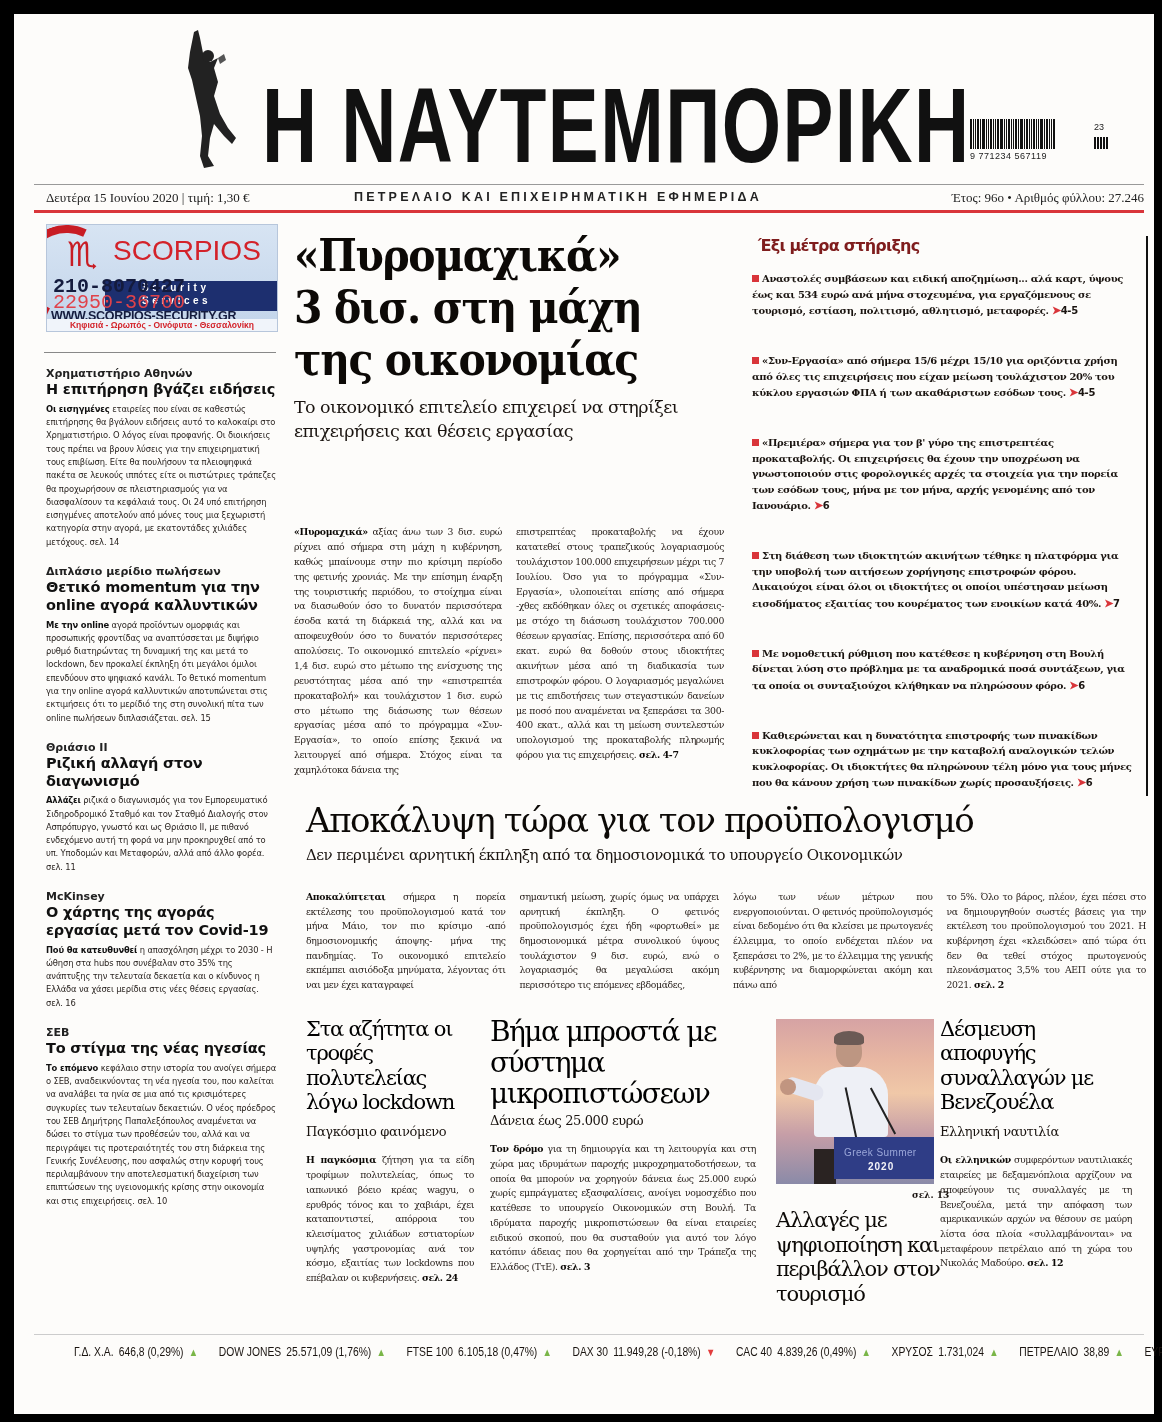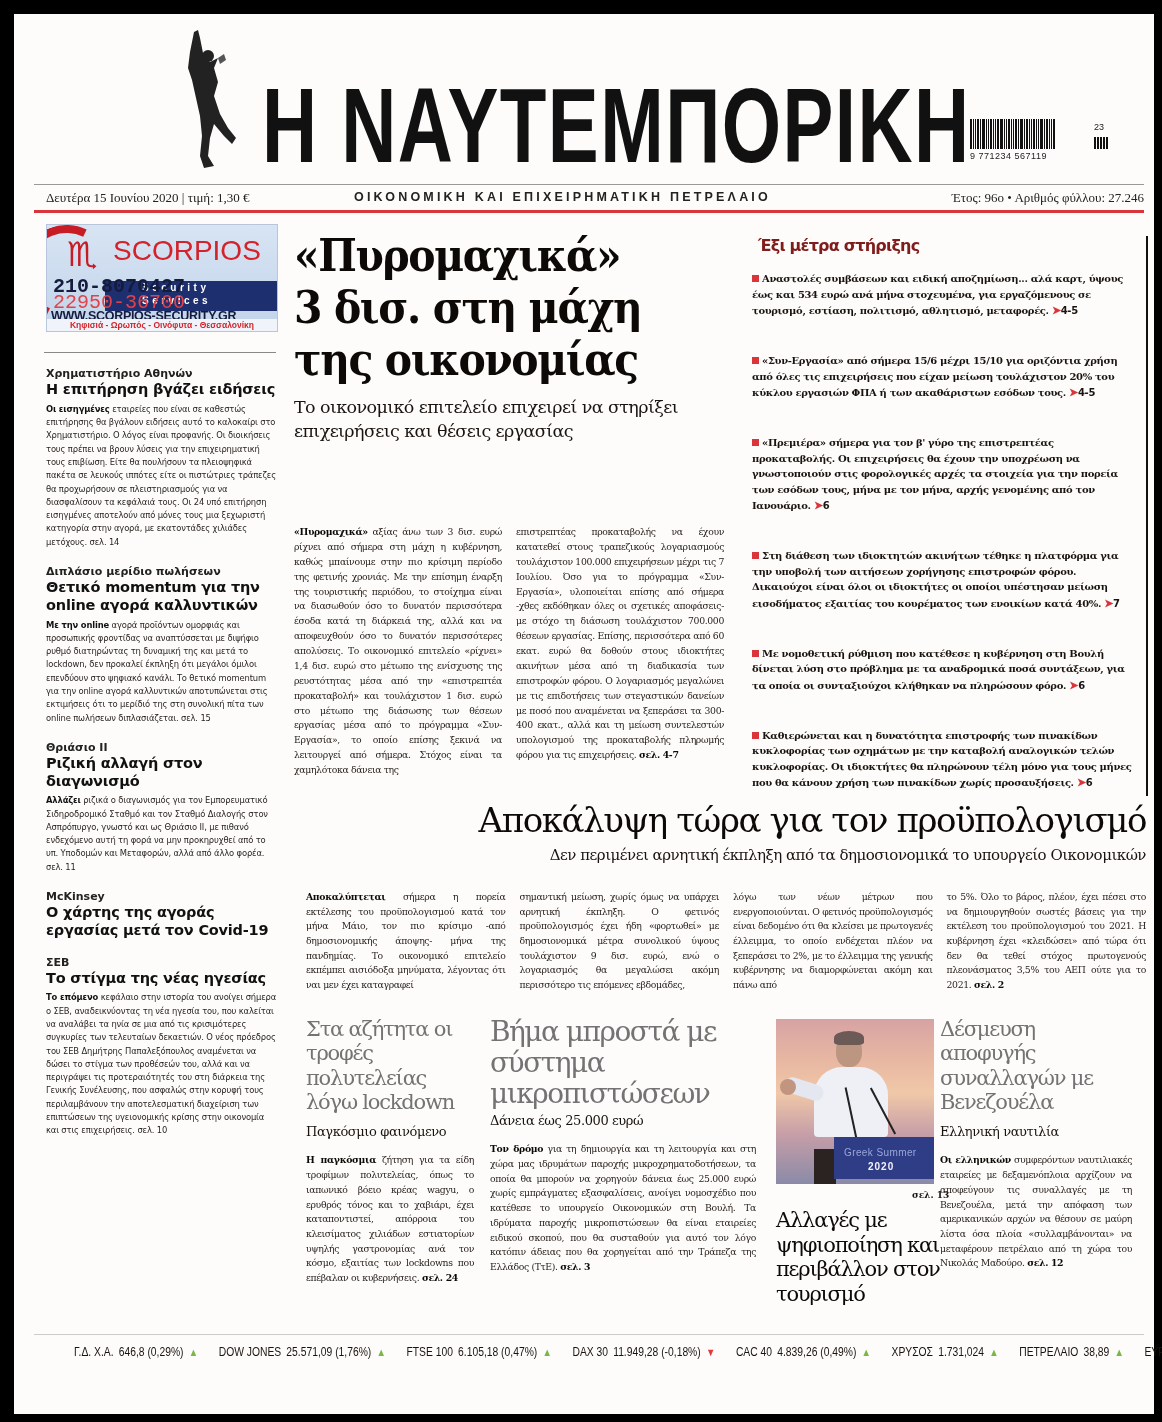--- a/index.html
+++ b/index.html
@@ -56,29 +56,29 @@
   .measures { position: absolute; left: 730px; top: 222px; width: 400px; height: 548px; }
   .measures-title { font-family: "DejaVu Sans", sans-serif; font-weight: 700; font-size: 16px; color: #7f1d1d; letter-spacing: -0.8px; margin-left: 14px; }
   .measure { margin: 16px 0 0 8px; width: 380px; font-family: "DejaVu Serif", serif; font-size: 10px; line-height: 1.55; color: #1a1410; font-weight: 700; letter-spacing: -0.35px; }
   .measure .sq { display: inline-block; width: 7px; height: 7px; background: #d9353a; margin-right: 3px; vertical-align: 0px; }
   .measure .arrow { color: #d9353a; font-size: 11px; }
   .measure .pg { font-family: "DejaVu Sans", sans-serif; font-weight: 700; }
   .measure + .measure { margin-top: 34px; }
   .measures-edge { position: absolute; right: -4px; top: 0; width: 2px; height: 560px; background: #111; }
 
   
-  .budget { position: absolute; left: 292px; top: 787px; width: 840px; text-align: right; }
+  .budget { position: absolute; left: 292px; top: 787px; width: 840px; }
   .budget-h1 { font-family: "DejaVu Serif", serif; font-size: 34px; color: #0c0906; letter-spacing: -1.4px; line-height: 1.15; }
   .budget-deck { font-family: "DejaVu Serif", serif; font-size: 15px; color: #1a1410; margin-top: 6px; letter-spacing: -0.5px; }
   .budget-body { position: absolute; left: 292px; top: 876px; width: 840px; display: flex; gap: 14px; }
   .budget-body .col { font-size: 9.3px; line-height: 1.58; }
 
   
   .s-small { position: absolute; top: 1003px; }
-  .s-head { font-family: "DejaVu Serif", serif; font-size: 21px; line-height: 1.16; color: #737373; letter-spacing: -1.2px; }
+  .s-head { font-family: "DejaVu Serif", serif; font-size: 21px; line-height: 1.16; color: #000000; letter-spacing: -1.2px; }
   .s-deck { font-family: "DejaVu Serif", serif; font-size: 13px; color: #1a1410; margin-top: 10px; letter-spacing: -0.4px; }
   .s-body { font-family: "DejaVu Serif", serif; font-size: 9.3px; line-height: 1.58; color: #2a221e; margin-top: 14px; text-align: justify; letter-spacing: -0.35px; }
   .s-body b { font-weight: 700; color: #0c0906; }
 
   .s-micro .s-head { font-size: 28px; letter-spacing: -1.5px; line-height: 1.1; }
   .s-micro .s-deck { font-size: 13px; margin-top: 4px; }
 
   .photo { position: absolute; left: 762px; top: 1005px; width: 158px; height: 165px; background: linear-gradient(180deg, #d6a3a4 0%, #e8b7a2 25%, #f0c8a8 45%, #c69ea7 70%, #8a8aa8 100%); overflow: hidden; }
   .ph-head { position: absolute; left: 60px; top: 16px; width: 26px; height: 32px; border-radius: 48% 48% 44% 44%; background: #bd9682; }
   .ph-hair { position: absolute; left: 58px; top: 12px; width: 30px; height: 14px; border-radius: 50% 50% 20% 20%; background: #6b5a55; }
@@ -157,21 +157,21 @@
     <div class="barcode-issue-bars">
         <span></span>
         <span></span>
         <span></span>
         <span></span>
         <span></span>
       </div>
 
     <div class="infobar">
       <span class="info-left">Δευτέρα 15 Ιουνίου 2020 | τιμή: 1,30 €</span>
-      <span class="info-center">ΟΙΚΟΝΟΜΙΚΗ ΚΑΙ ΕΠΙΧΕΙΡΗΜΑΤΙΚΗ ΠΕΤΡΕΛΑΙΟ</span>
+      <span class="info-center">ΠΕΤΡΕΛΑΙΟ ΚΑΙ ΕΠΙΧΕΙΡΗΜΑΤΙΚΗ ΕΦΗΜΕΡΙΔΑ</span>
       <span class="info-right">Έτος: 96ο • Αριθμός φύλλου: 27.246</span>
     </div>
     <div class="redline"></div>
   </div>
 
   <div class="leftcol">
     <div class="ad">
       <div class="ad-arc"></div>
       <div class="ad-scorpion">♏</div>
       <div class="ad-brand">SCORPIOS</div>
@@ -194,20 +194,21 @@
       <div class="body"><b>Με την online</b><span> αγορά προϊόντων ομορφιάς και προσωπικής φροντίδας να αναπτύσσεται με διψήφιο ρυθμό διατηρώντας τη δυναμική της και μετά το lockdown, δεν προκαλεί έκπληξη ότι μεγάλοι όμιλοι επενδύουν στο ψηφιακό κανάλι. Το θετικό momentum για την online αγορά καλλυντικών αποτυπώνεται στις εκτιμήσεις ότι το μερίδιό της στη συνολική πίτα των online πωλήσεων διπλασιάζεται. σελ. 15</span></div>
     </div>
     <div class="brief" style="margin-top:16px">
       <div class="kicker">Θριάσιο ΙΙ</div>
       <div class="head">Ριζική αλλαγή στον διαγωνισμό</div>
       <div class="body"><b>Αλλάζει</b><span> ριζικά ο διαγωνισμός για τον Εμπορευματικό Σιδηροδρομικό Σταθμό και τον Σταθμό Διαλογής στον Ασπρόπυργο, γνωστό και ως Θριάσιο ΙΙ, με πιθανό ενδεχόμενο αυτή τη φορά να μην προκηρυχθεί από το υπ. Υποδομών και Μεταφορών, αλλά από άλλο φορέα. σελ. 11</span></div>
     </div>
     <div class="brief" style="margin-top:16px">
       <div class="kicker">McKinsey</div>
       <div class="head">Ο χάρτης της αγοράς εργασίας μετά τον Covid-19</div>
+      <div class="body"><b>Πού θα κατευθυνθεί</b><span> η απασχόληση μέχρι το 2030 - Η ώθηση στα hubs που συνέβαλαν στο 35% της ανάπτυξης την τελευταία δεκαετία και ο κίνδυνος η Ελλάδα να χάσει μερίδια στις νέες θέσεις εργασίας. σελ. 16</span></div>
     </div>
     <div class="brief" style="margin-top:16px">
       <div class="kicker">ΣΕΒ</div>
       <div class="head">Το στίγμα της νέας ηγεσίας</div>
       <div class="body"><b>Το επόμενο</b><span> κεφάλαιο στην ιστορία του ανοίγει σήμερα ο ΣΕΒ, αναδεικνύοντας τη νέα ηγεσία του, που καλείται να αναλάβει τα ηνία σε μια από τις κρισιμότερες συγκυρίες των τελευταίων δεκαετιών. Ο νέος πρόεδρος του ΣΕΒ Δημήτρης Παπαλεξόπουλος αναμένεται να δώσει το στίγμα των προθέσεών του, αλλά και να περιγράψει τις προτεραιότητές του στη διάρκεια της Γενικής Συνέλευσης, που ασφαλώς στην κορυφή τους περιλαμβάνουν την αποτελεσματική διαχείριση των επιπτώσεων της υγειονομικής κρίσης στην οικονομία και στις επιχειρήσεις. σελ. 10</span></div>
     </div>
   </div>
 
   <div class="lead">
     <div class="lead-h1">

